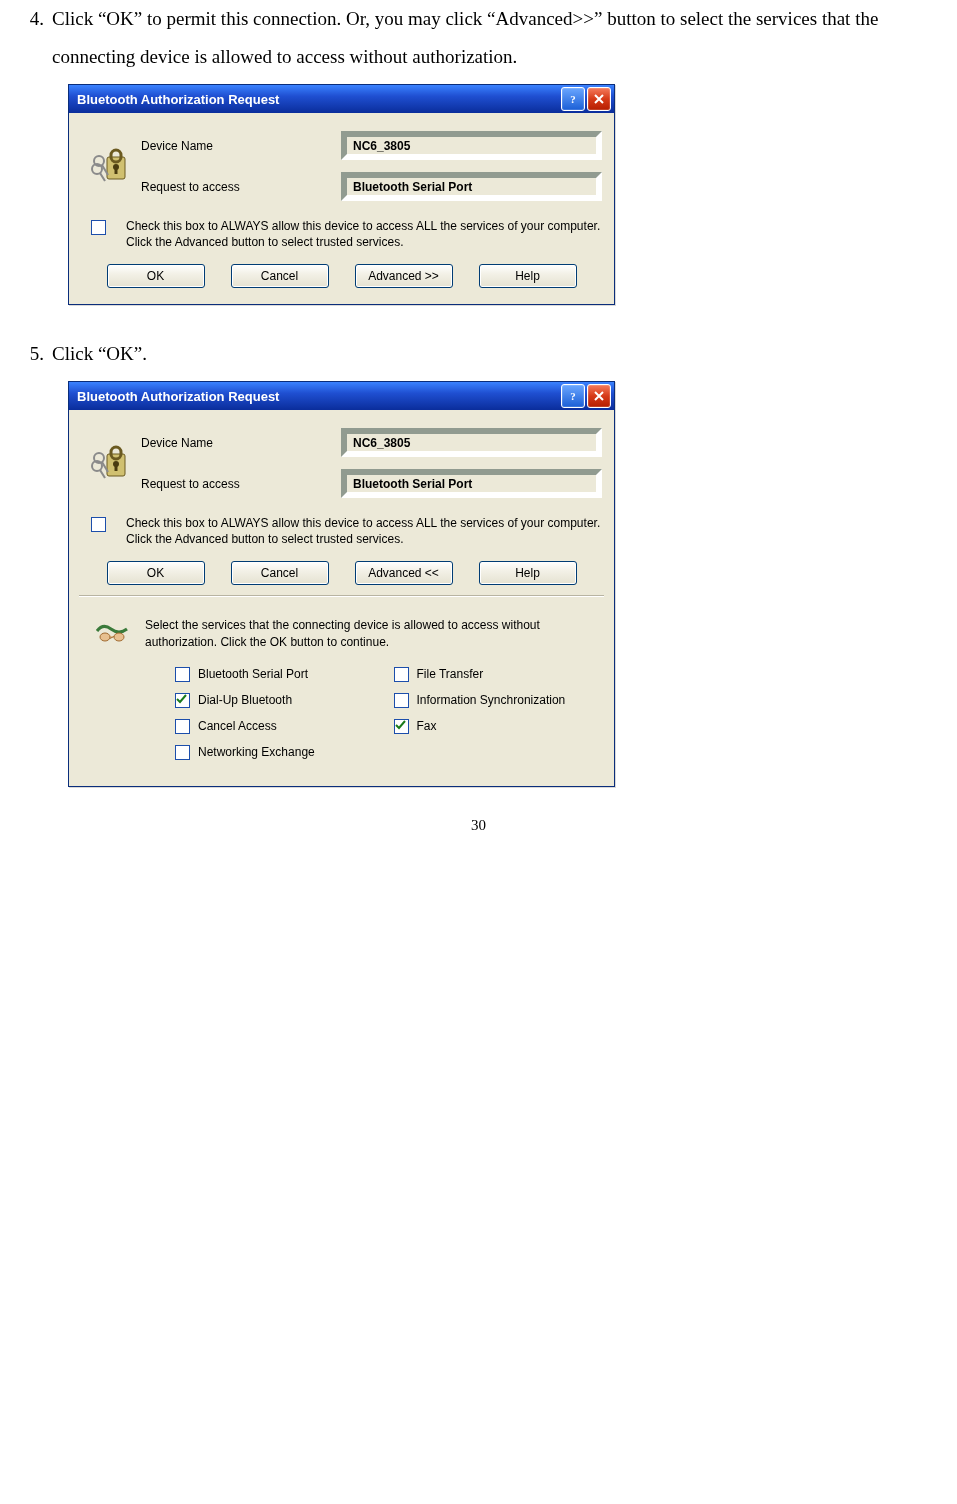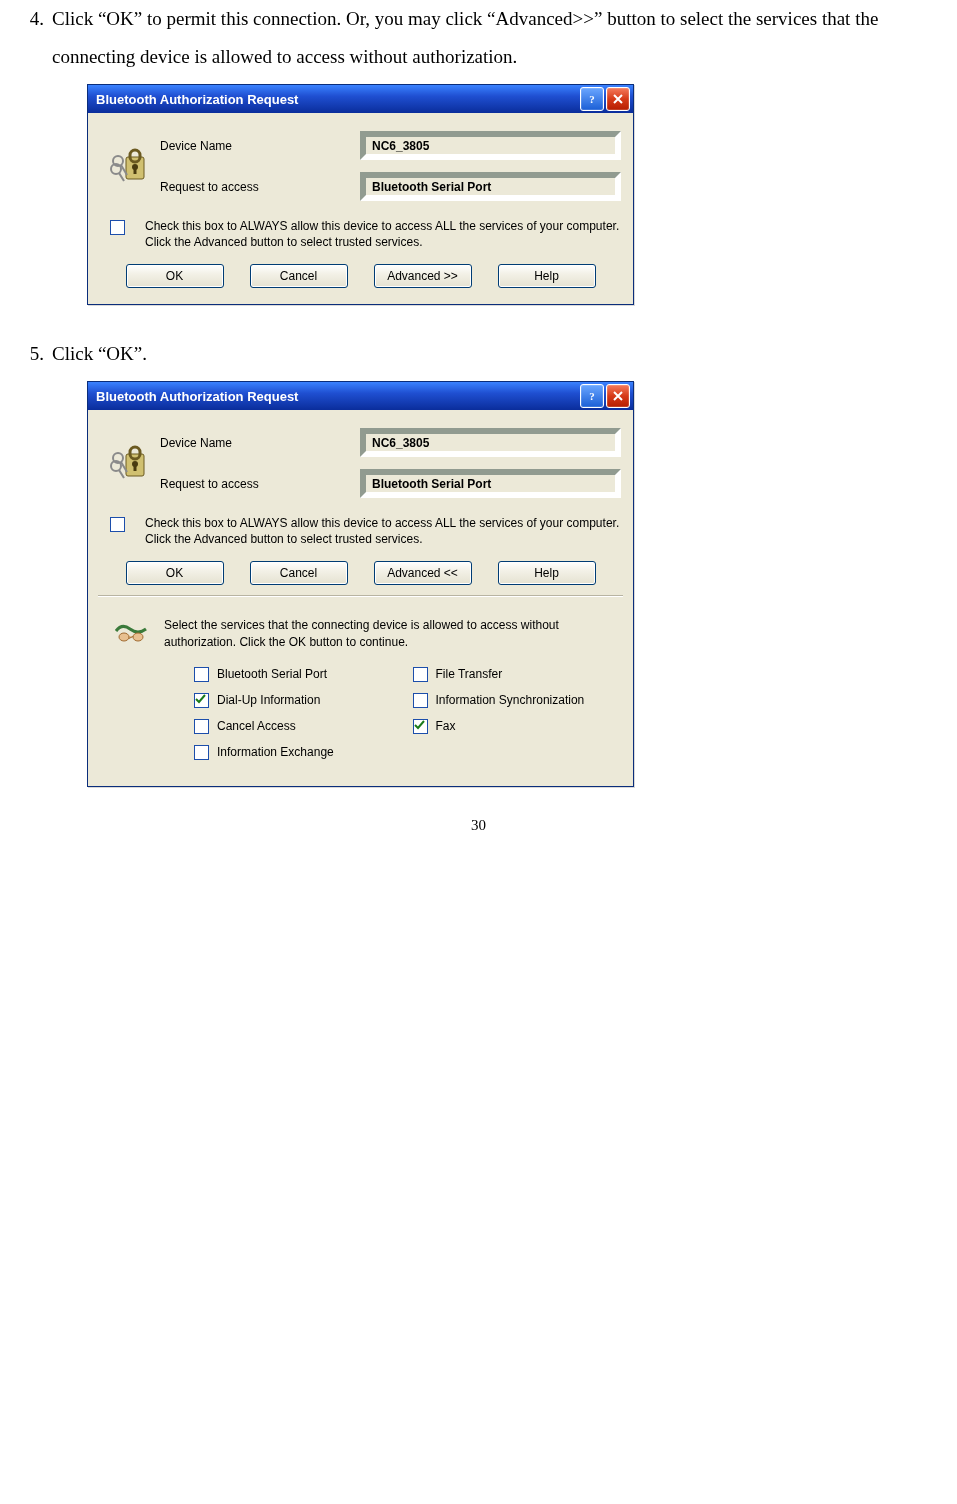--- a/index.html
+++ b/index.html
@@ -30,21 +30,21 @@
   .step-num {
     width: 24px;
     flex: 0 0 24px;
     text-align: right;
     padding-right: 8px;
   }
   .step-text {
     flex: 1;
   }
   .step-indent {
-    margin-left: 52px; 
+    margin-left: 33px; 
     padding-left: 15px;
   }
 
   
   .dialog {
     width: 545px;
     border: 1px solid #0a2d7b;
     background: #ece9d8;
     font-family: Tahoma, Arial, sans-serif;
     font-size: 12px;
@@ -349,41 +349,41 @@
               <div class="svc-item">
                 <span class="chk"></span>
                 <span>File Transfer</span>
               </div>
               <div class="svc-item">
                 <span class="chk checked">
                   <svg viewBox="0 0 11 11">
                         <path d="M1 5 L4 8 L10 1" fill="none" stroke="#1a7a1a" stroke-width="2"></path>
                       </svg>
                 </span>
-                <span>Dial-Up Information</span>
+                <span>Dial-Up Bluetooth</span>
               </div>
               <div class="svc-item">
                 <span class="chk"></span>
                 <span>Information Synchronization</span>
               </div>
               <div class="svc-item">
                 <span class="chk"></span>
                 <span>Cancel Access</span>
               </div>
               <div class="svc-item">
                 <span class="chk checked">
                   <svg viewBox="0 0 11 11">
                         <path d="M1 5 L4 8 L10 1" fill="none" stroke="#1a7a1a" stroke-width="2"></path>
                       </svg>
                 </span>
                 <span>Fax</span>
               </div>
               <div class="svc-item">
                 <span class="chk"></span>
-                <span>Information Exchange</span>
+                <span>Networking Exchange</span>
               </div>
             </div>
           </div>
         </div>
       </div>
     </div>
   </li>
 
 </ol>
 

